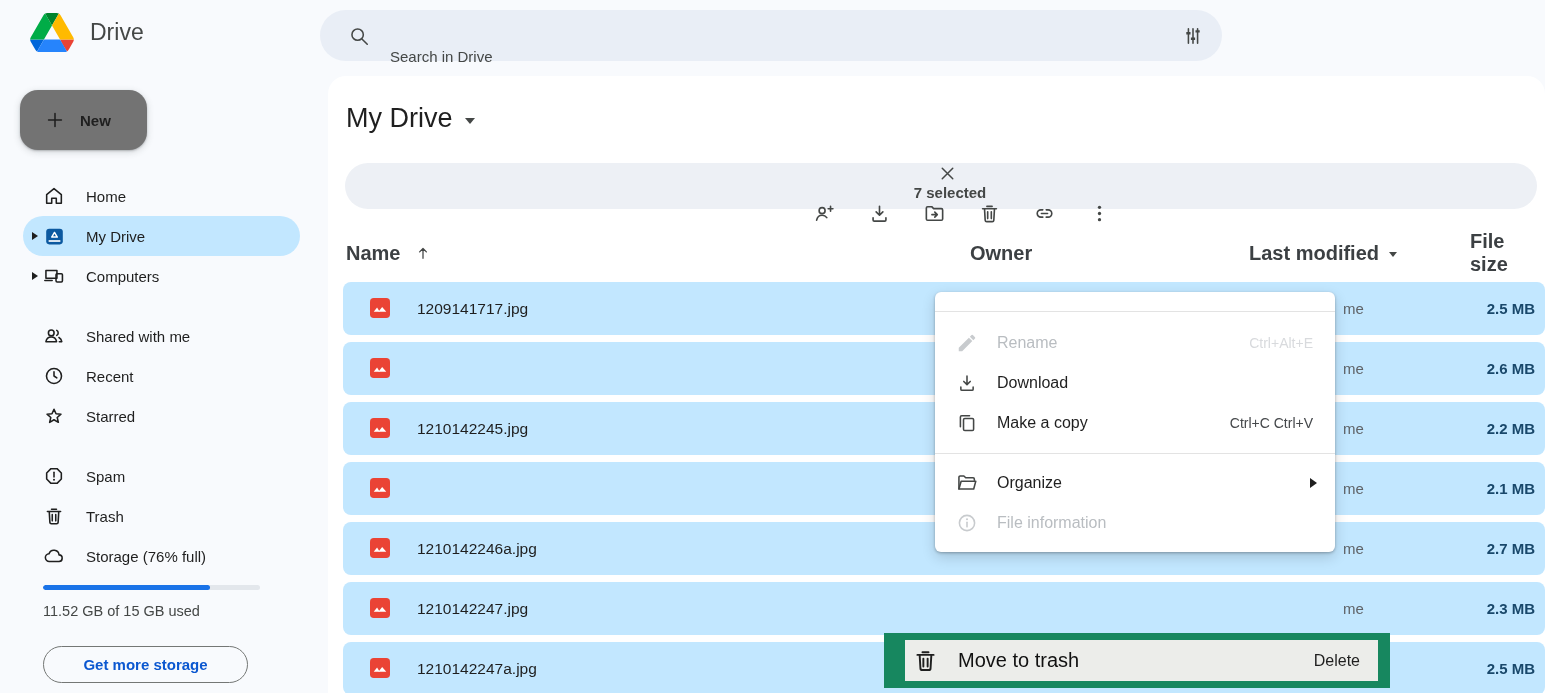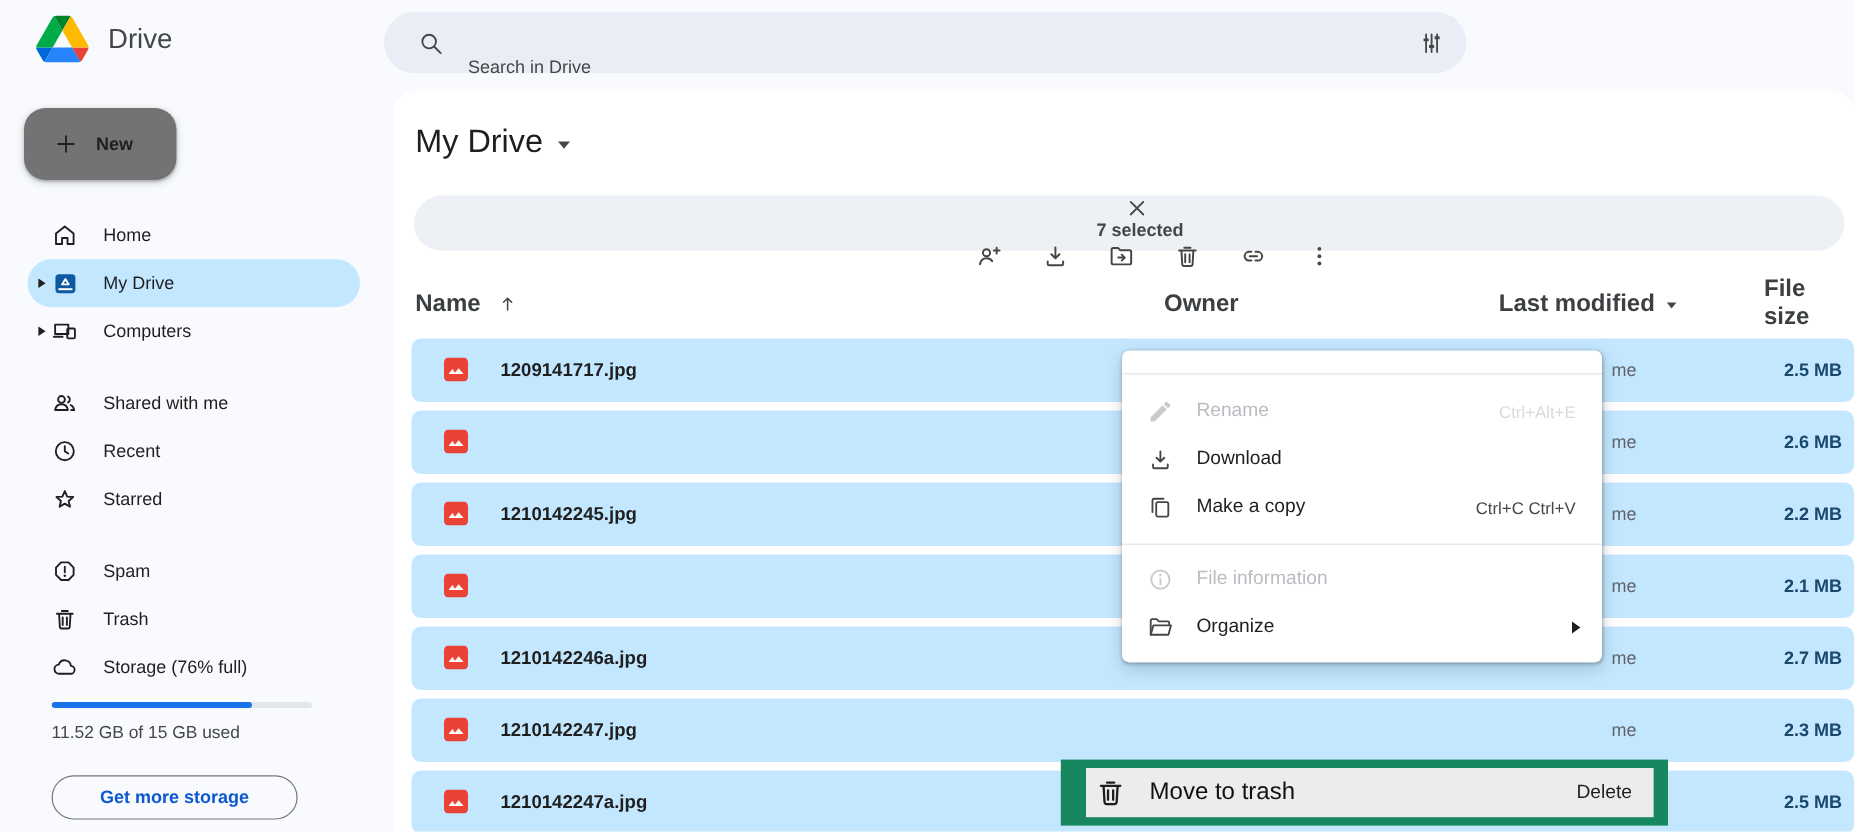--- a/index.html
+++ b/index.html
@@ -48,21 +48,21 @@
   .toolbar .sel{font-size:15px;font-weight:600;color:#444746;margin:0 6px 0 12px;}
   .tbtn{width:24px;height:24px;display:flex;align-items:center;justify-content:center;cursor:pointer;}
   .tgroup{display:flex;align-items:center;gap:31px;margin-left:30px;}
 
   .hdr{top:240px;height:26px;font-size:20px;font-weight:600;color:#3c4043;display:flex;align-items:center;cursor:pointer;}
   .sort-caret{width:0;height:0;border-top:5px solid #444746;border-left:4.5px solid transparent;border-right:4.5px solid transparent;margin-left:10px;margin-top:2px;}
 
   
   .frow{left:343px;width:1202px;height:53px;background:#c2e7ff;border-radius:8px;cursor:pointer;}
   .frow .fico{position:absolute;left:27px;top:16px;}
-  .frow .fname{position:absolute;left:74px;top:0;height:53px;display:flex;align-items:center;font-size:15.5px;font-weight:700;color:#1f1f1f;}
+  .frow .fname{position:absolute;left:74px;top:0;height:53px;display:flex;align-items:center;font-size:15.5px;font-weight:400;color:#1f1f1f;}
   .frow .fme{position:absolute;left:1000px;top:0;height:53px;display:flex;align-items:center;font-size:15px;color:#5f6368;}
   .frow .fsize{position:absolute;right:10px;top:0;height:53px;width:90px;display:flex;align-items:center;justify-content:flex-end;font-size:15px;font-weight:600;color:#19486b;}
 
   
   .menu{left:935px;top:292px;width:400px;background:#fff;border-radius:6px;
     box-shadow:0 1px 3px rgba(0,0,0,.28),0 5px 14px rgba(0,0,0,.16);
     padding:10px 0 9px 0;box-sizing:border-box;z-index:10;}
   .mitem{height:40px;display:flex;align-items:center;padding:0 16px 0 20px;font-size:16px;color:#1f1f1f;cursor:pointer;}
   .mitem .mico{width:24px;height:24px;margin-right:18px;display:flex;align-items:center;justify-content:center;}
   .mitem .short{margin-left:auto;font-size:14px;color:#44474a;padding-right:6px;}
@@ -388,39 +388,39 @@
     <span class="mico">
       <svg viewBox="0 0 24 24" width="22" height="22">
           <rect class="st" x="8.2" y="7" width="11" height="13.2" rx="1.4"></rect>
           <path class="st" d="M4.8 16V5.4A1.4 1.4 0 0 1 6.2 4h8.6"></path>
         </svg>
     </span>
     <span>Make a copy</span>
     <span class="short">Ctrl+C Ctrl+V</span>
   </div>
   <div class="mdiv b"></div>
+  <div class="mitem">
+    <span class="mico">
+      <svg viewBox="0 0 24 24" width="22" height="22">
+          <path class="st" d="M3.2 18.5V5.6a1.3 1.3 0 0 1 1.3-1.3h4.1l2 2h8.1a1.3 1.3 0 0 1 1.3 1.3V9"></path>
+          <path class="st" d="M3.2 18.5 5.6 10h16l-2.3 8.5z"></path>
+        </svg>
+    </span>
+    <span>Organize</span>
+    <span class="subarr"></span>
+  </div>
   <div class="mitem dis">
     <span class="mico">
       <svg viewBox="0 0 24 24" width="22" height="22">
           <circle class="st" cx="12" cy="12" r="8.3"></circle>
           <path class="st" d="M12 11.2v5"></path>
           <circle cx="12" cy="8" r="1.1" fill="#c8cbce"></circle>
         </svg>
     </span>
     <span>File information</span>
-  </div>
-  <div class="mitem">
-    <span class="mico">
-      <svg viewBox="0 0 24 24" width="22" height="22">
-          <path class="st" d="M3.2 18.5V5.6a1.3 1.3 0 0 1 1.3-1.3h4.1l2 2h8.1a1.3 1.3 0 0 1 1.3 1.3V9"></path>
-          <path class="st" d="M3.2 18.5 5.6 10h16l-2.3 8.5z"></path>
-        </svg>
-    </span>
-    <span>Organize</span>
-    <span class="subarr"></span>
   </div>
 </div>
 
 <div class="abs annot">
   <div class="row">
     <span>
       <svg viewBox="0 0 24 24" width="27" height="27">
           <path class="stdark" d="M9.3 4.6h5.4M4.8 7h14.4M6.8 7l.7 12a1.6 1.6 0 0 0 1.6 1.5h5.8a1.6 1.6 0 0 0 1.6-1.5l.7-12M10.1 10.3v7M13.9 10.3v7"></path>
         </svg>
     </span>

